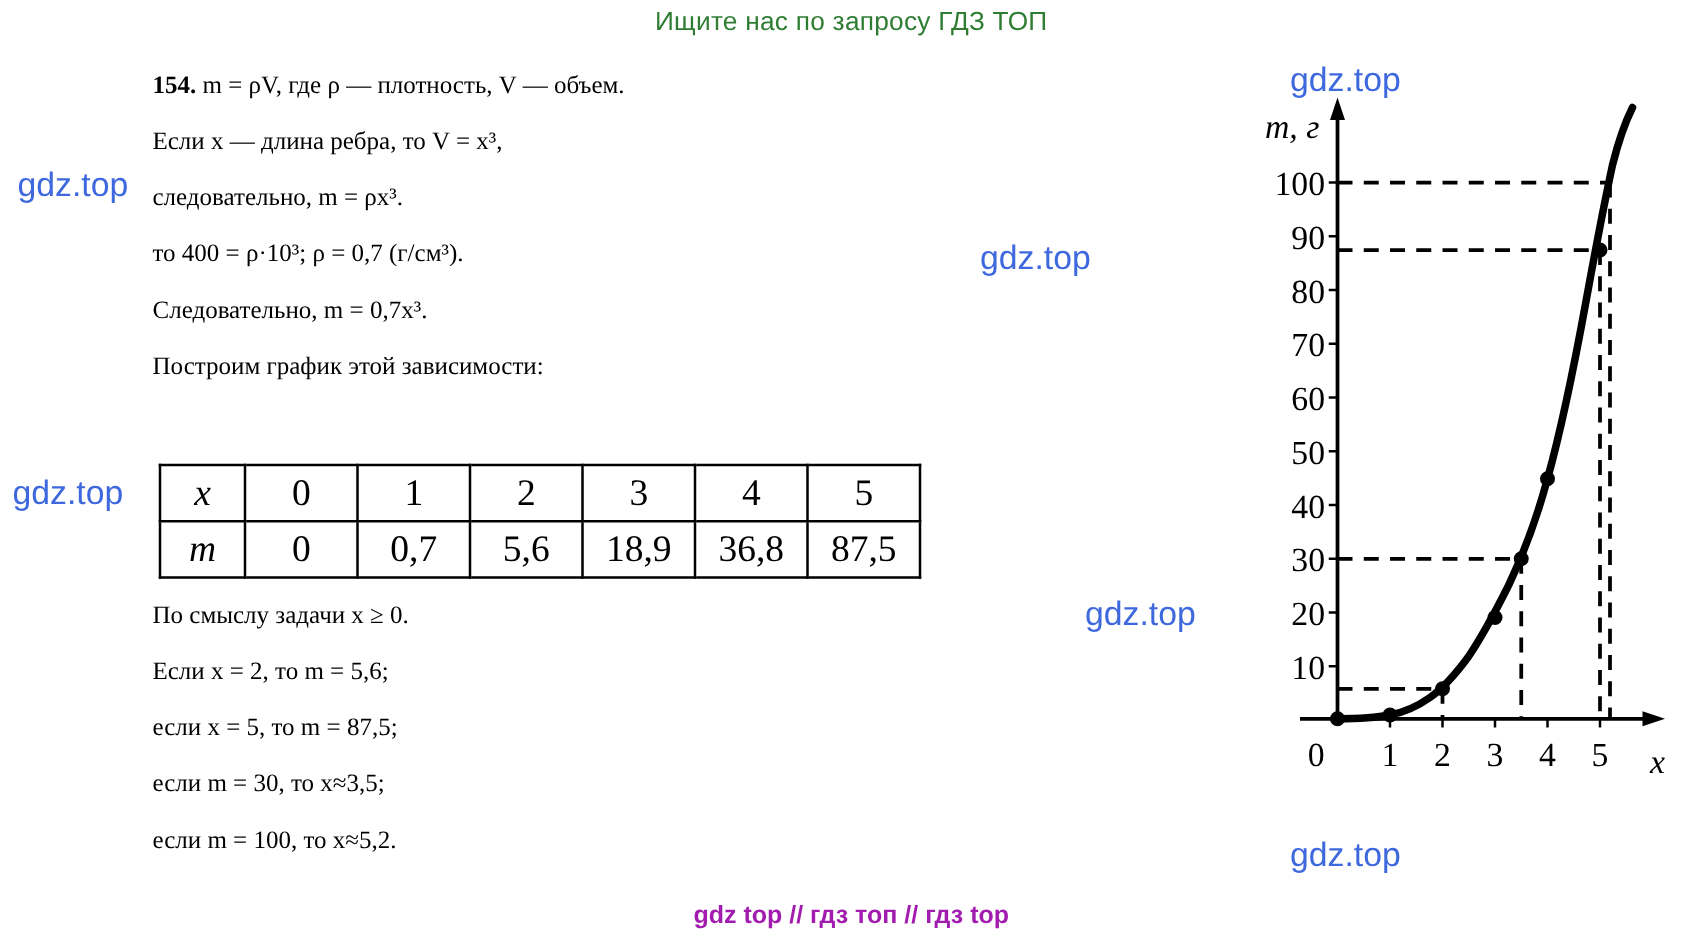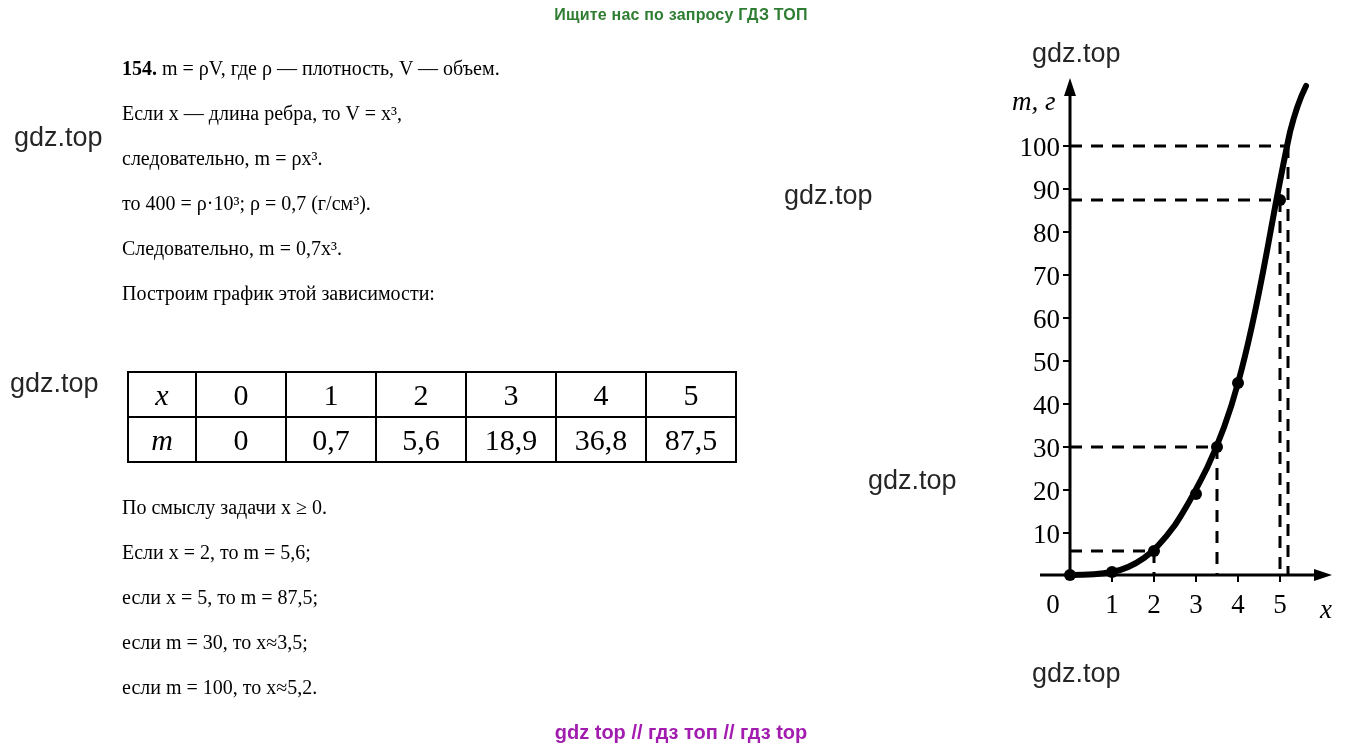--- a/index.html
+++ b/index.html
@@ -5,35 +5,36 @@
   html,body{margin:0;padding:0;}
   body{
     width:1362px;height:752px;
     background:#ffffff;
     font-family:"Liberation Serif", serif;
     position:relative;
     overflow:hidden;
   }
   .wm{
     position:absolute;
-    color:#000000;
+    color:#1d4ed8;
     font-family:"Liberation Sans", sans-serif;
     font-size:27px;
     opacity:.85;
     white-space:nowrap;
     user-select:none;
+    margin-top:11px;
   }
   .top-banner{
     position:absolute;
     top:6px;left:0;width:100%;
     text-align:center;
     color:#2e7d32;
     font-family:"Liberation Sans", sans-serif;
-    font-weight:bold;
-    font-size:16px;
+    font-weight:normal;
+    font-size:21px;
     letter-spacing:.2px;
   }
   .bottom-banner{
     position:absolute;
     bottom:8px;left:0;width:100%;
     text-align:center;
     color:#a21caf;
     font-family:"Liberation Sans", sans-serif;
     font-weight:bold;
     font-size:20px;
@@ -61,21 +62,21 @@
     text-align:center;
     font-size:30px;
     padding:0 4px;
   }
   .tbl td.head{
     width:58px;
     font-style:italic;
   }
   .after-table{
     position:absolute;
-    left:122px;top:485px;
+    left:122px;top:470px;
     width:700px;
   }
   .chart-wrap{
     position:absolute;
     left:990px;top:40px;
     width:360px;height:620px;
   }
   svg{display:block;}
 </style>
 </head>

